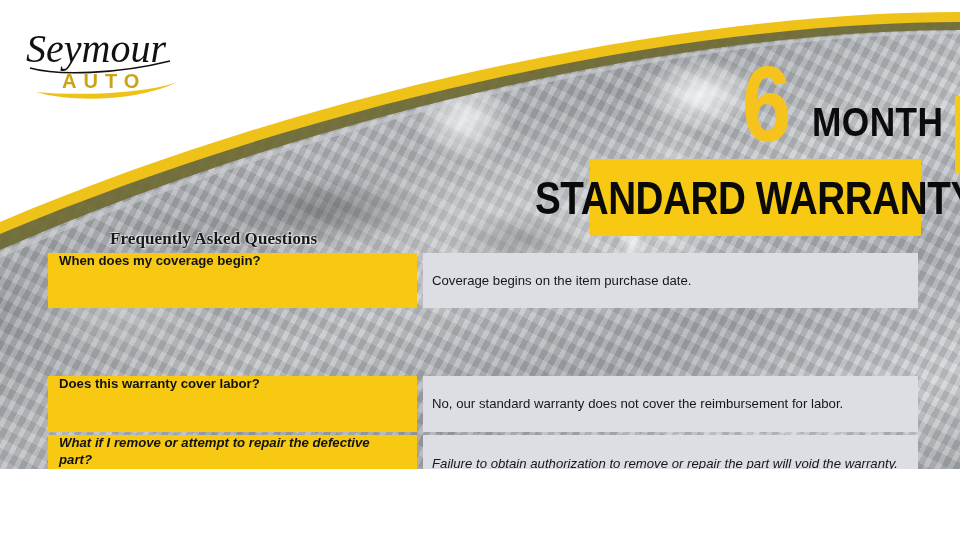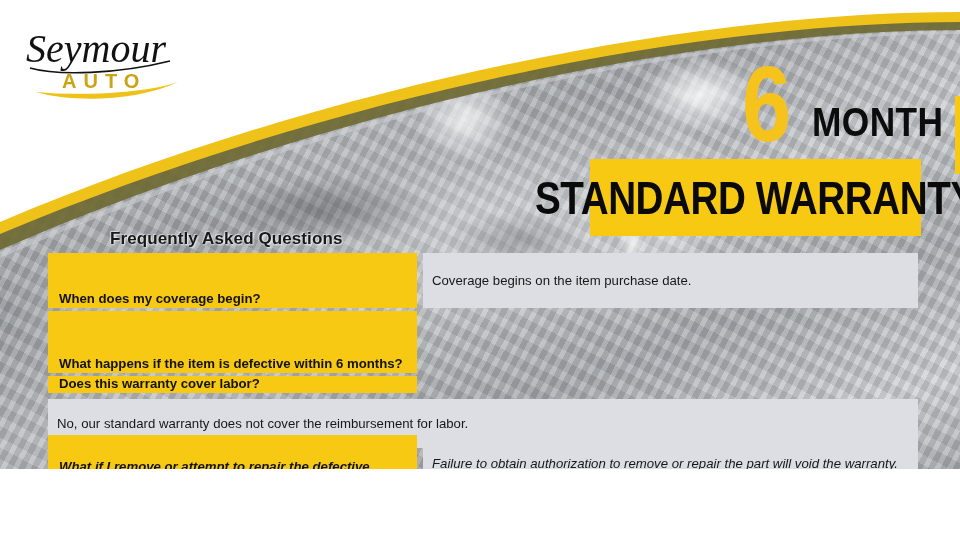--- a/index.html
+++ b/index.html
@@ -111,39 +111,40 @@
     white-space:nowrap;
     transform:scaleX(.84);
   }
 
   
   .faq-heading {
     position:absolute; left:110px; top:229px;
     font-size:17px; font-weight:bold; color:#16181a;
     text-shadow:1px 1px 2px rgba(255,255,255,.85), -1px -1px 1px rgba(255,255,255,.6);
     letter-spacing:.1px;
+    font-family:Liberation Serif, serif;
   }
 
   
   .faq-table {
     position:absolute; left:48px; top:253px;
     width:870px; height:243px;
     display:flex; flex-direction:column;
     gap:3px;
   }
   .faq-row { display:flex; gap:6px; flex:0 0 auto; }
   .faq-row.r1 { height:55px; }
   .faq-row.r2 { height:62px; }
-  .faq-row.r3 { height:56px;flex-direction:column; }
+  .faq-row.r3 { height:56px; }
   .faq-row.r4 { height:58px;font-style:italic; }
 
   .q-cell {
     width:369px;
     background:#F7C913;
-    display:flex; align-items:flex-end;
+    display:flex; align-items:flex-start;
     padding:0 11px;
   }
   .q-cell span {
     font-size:13.2px; font-weight:bold; color:#131313;
     line-height:1.28;
   }
   .a-cell {
     flex:1;
     background:#DCDEE3;
     display:flex; align-items:center;
@@ -210,23 +211,20 @@
     <div class="faq-row r1">
       <div class="q-cell">
         <span>When does my coverage begin?</span>
       </div>
       <div class="a-cell">
         <span>Coverage begins on the item purchase date.</span>
       </div>
     </div>
 
     <div class="faq-row r2">
-      <div class="q-cell">
-        <span>What happens if the item is defective within 6 months?</span>
-      </div>
     </div>
 
     <div class="faq-row r3">
       <div class="q-cell">
         <span>Does this warranty cover labor?</span>
       </div>
       <div class="a-cell">
         <span>No, our standard warranty does not cover the reimbursement for labor.</span>
       </div>
     </div>

